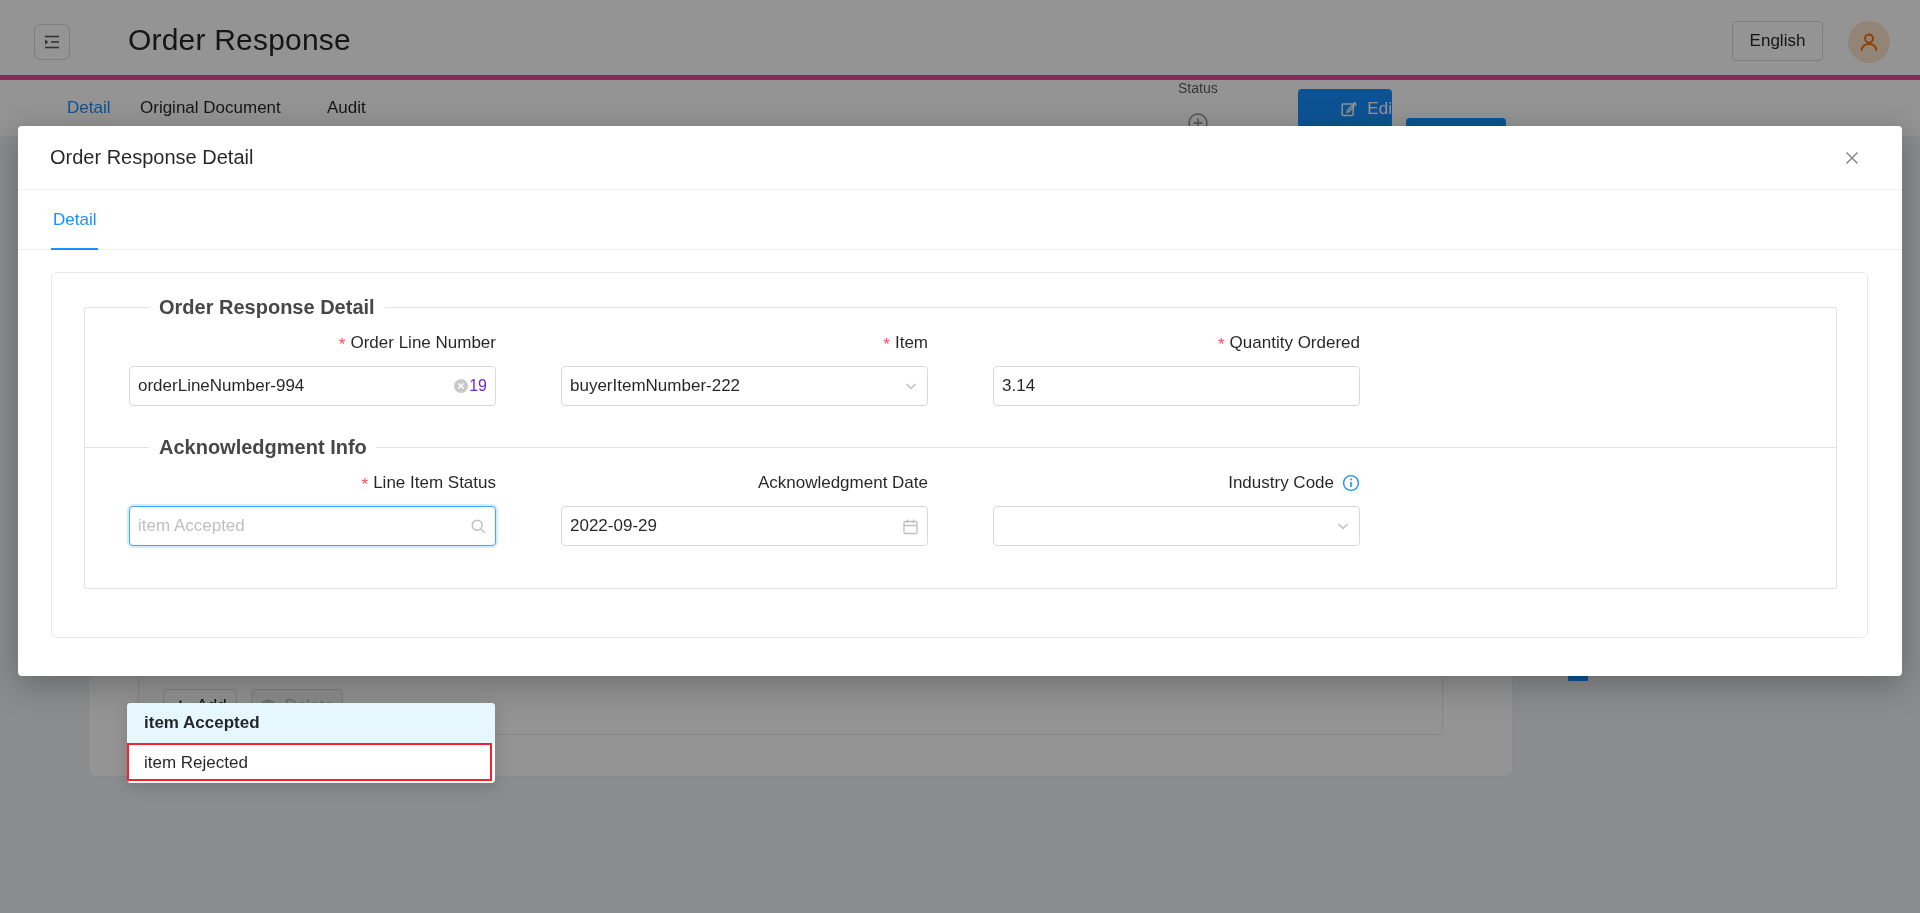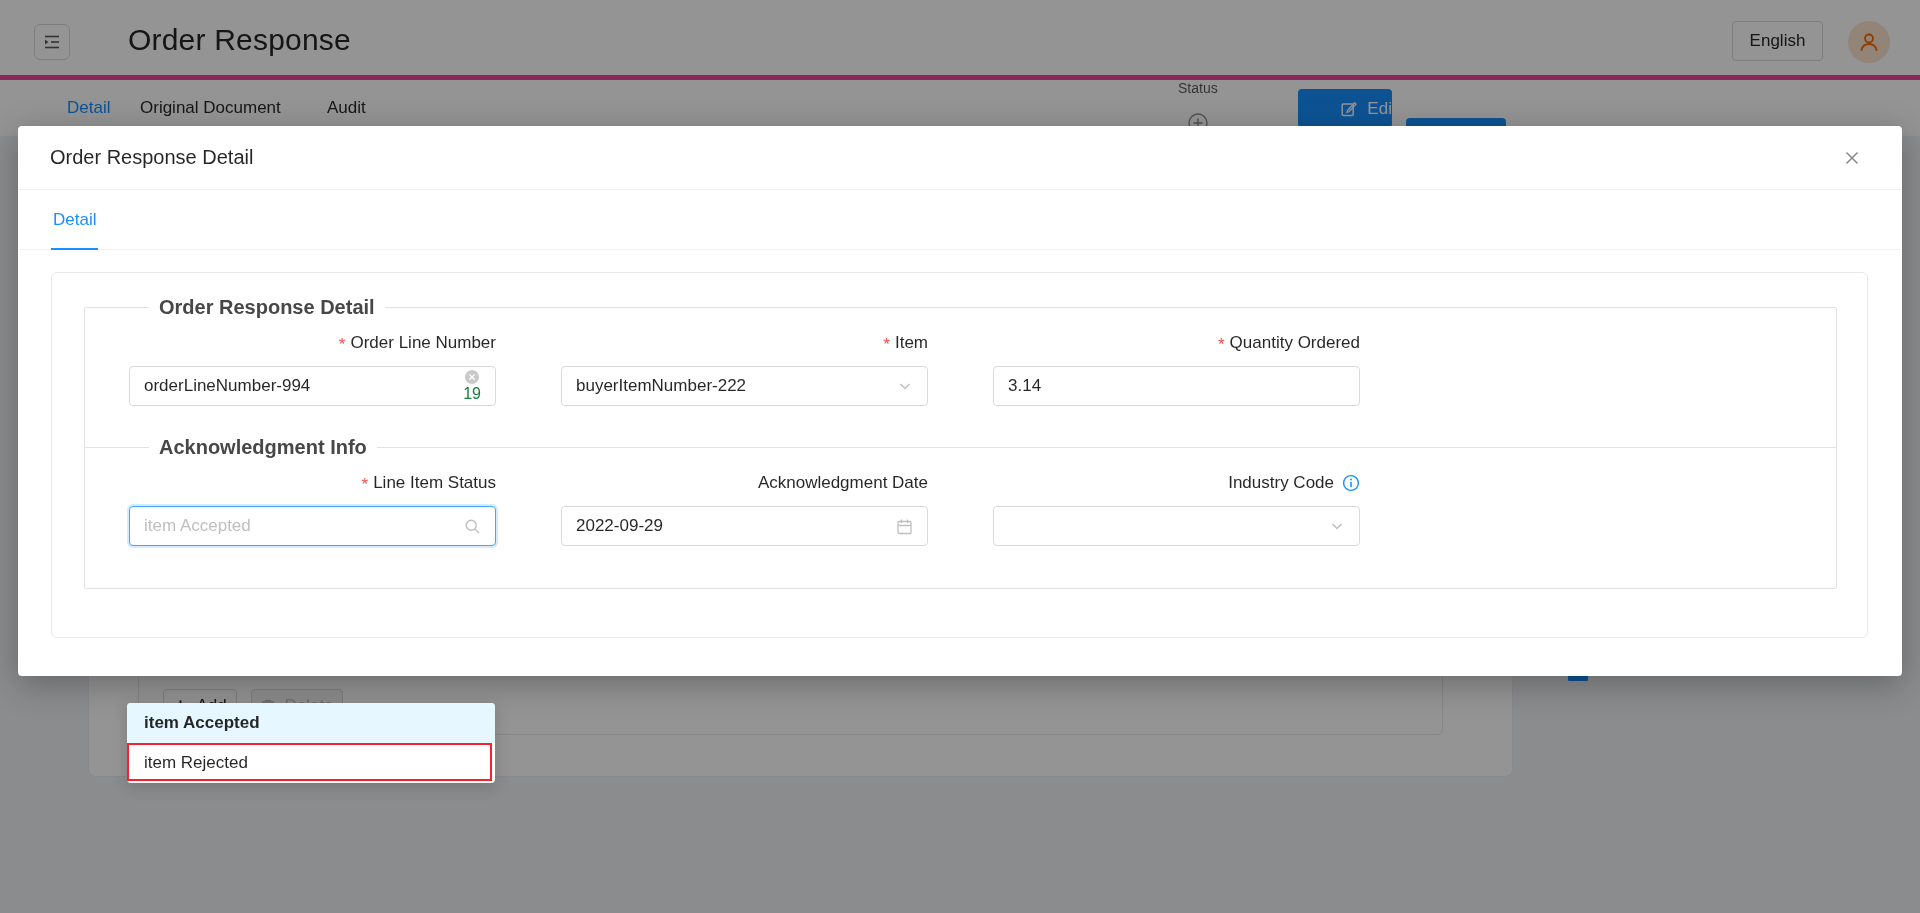--- a/index.html
+++ b/index.html
@@ -87,26 +87,26 @@
   fieldset.fs-sub { margin:30px -44px 0; border:none; border-top:1px solid #e2e2e2;
                     padding:14px 44px 42px; }
 
   .fields-grid { display:grid; grid-template-columns:repeat(4,1fr); column-gap:65px; }
   .field-label { font-size:17px; color:rgba(0,0,0,.85); margin-bottom:13px;
                  display:flex; align-items:center;justify-content:flex-end; }
   .req::before { content:"*"; color:#ff4d4f; font-size:17px; margin-right:5px;
                  position:relative; top:2px; }
   .info-gap { margin-left:8px; display:inline-flex; }
   .input { height:40px; border:1px solid #d9d9d9; border-radius:4px; background:#fff;
-           display:flex; align-items:center; padding:0 14px; font-size:17px;
+           display:flex; align-items:center; padding:0 8px; font-size:17px;
            color:rgba(0,0,0,.85); }
   .input.focused { border-color:#40a9ff; box-shadow:0 0 0 2px rgba(24,144,255,.18); }
   .input .placeholder { color:#bfbfbf; }
   .suffix { margin-left:auto; display:flex; align-items:center; gap:0;
-            color:#15803d; font-size:16px;flex-direction:column; }
+            color:#6d28d9; font-size:16px; }
 
   .dropdown { position:absolute; left:109px; top:453px; width:368px; background:#fff;
               border-radius:4px; box-shadow:0 4px 16px rgba(0,0,0,.16); z-index:40; }
   .dd-option { height:40px; display:flex; align-items:center; padding:0 17px;
                font-size:17px; color:rgba(0,0,0,.85); position:relative; }
   .dd-option.selected { background:#e6f7ff; font-weight:700; border-radius:4px 4px 0 0; }
   .annotation-box { position:absolute; left:0; right:3px; top:0; bottom:2px;
                     border:2px solid #f5222d; pointer-events:none; }
 
   svg { display:block; }

